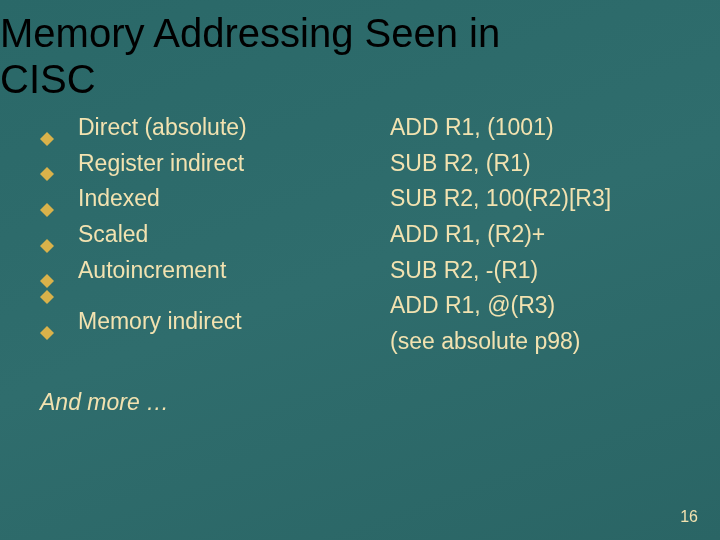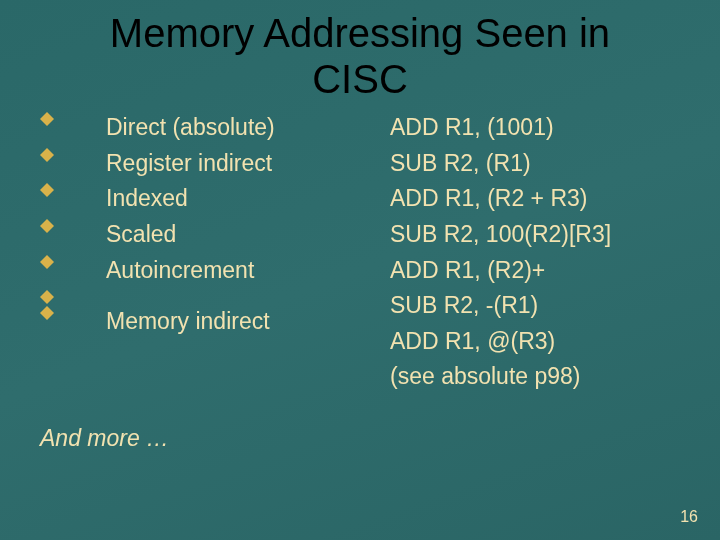--- a/index.html
+++ b/index.html
@@ -12,43 +12,42 @@
   body {
     background: #2d6a6a;
     background: linear-gradient(160deg, #2a6868 0%, #2f6d6d 50%, #2a6565 100%);
     position: relative;
     font-family: Verdana, Geneva, sans-serif;
   }
   .title {
     font-family: Arial, Helvetica, sans-serif;
     color: #000;
     font-size: 40px;
-    text-align: center;
+    text-align: left;
     line-height: 1.15;
     padding-top: 10px;
     font-weight: 400;
   }
   .content {
     display: flex;
     padding: 8px 30px 0 40px;
     color: #f2e2b0;
     font-size: 23px;
     line-height: 1.55;
   }
   .left-col {
     flex: 0 0 340px;
   }
   .right-col {
     flex: 1;
     padding-left: 10px;
   }
   .row {
     display: flex;
-    align-items: flex-start;
-    gap: 28px;
+    align-items: flex-end;
   }
   .bullet {
     width: 38px;
     flex: 0 0 38px;
     display: flex;
     align-items: center;
     justify-content: flex-start;
     padding-top: 2px;
   }
   .bullet svg {
@@ -136,23 +135,20 @@
   </div>
 
   <div class="right-col">
     <div class="row">
         <span>ADD R1, (1001)</span>
       </div>
     <div class="row">
         <span>SUB R2, (R1)</span>
       </div>
     <div class="row">
-        <span>ADD R1, (R2 + R3)</span>
-      </div>
-    <div class="row">
         <span>SUB R2, 100(R2)[R3]</span>
       </div>
     <div class="row">
         <span>ADD R1, (R2)+</span>
       </div>
     <div class="row">
         <span>SUB R2, -(R1)</span>
       </div>
     <div class="row">
         <span>ADD R1, @(R3)</span>

